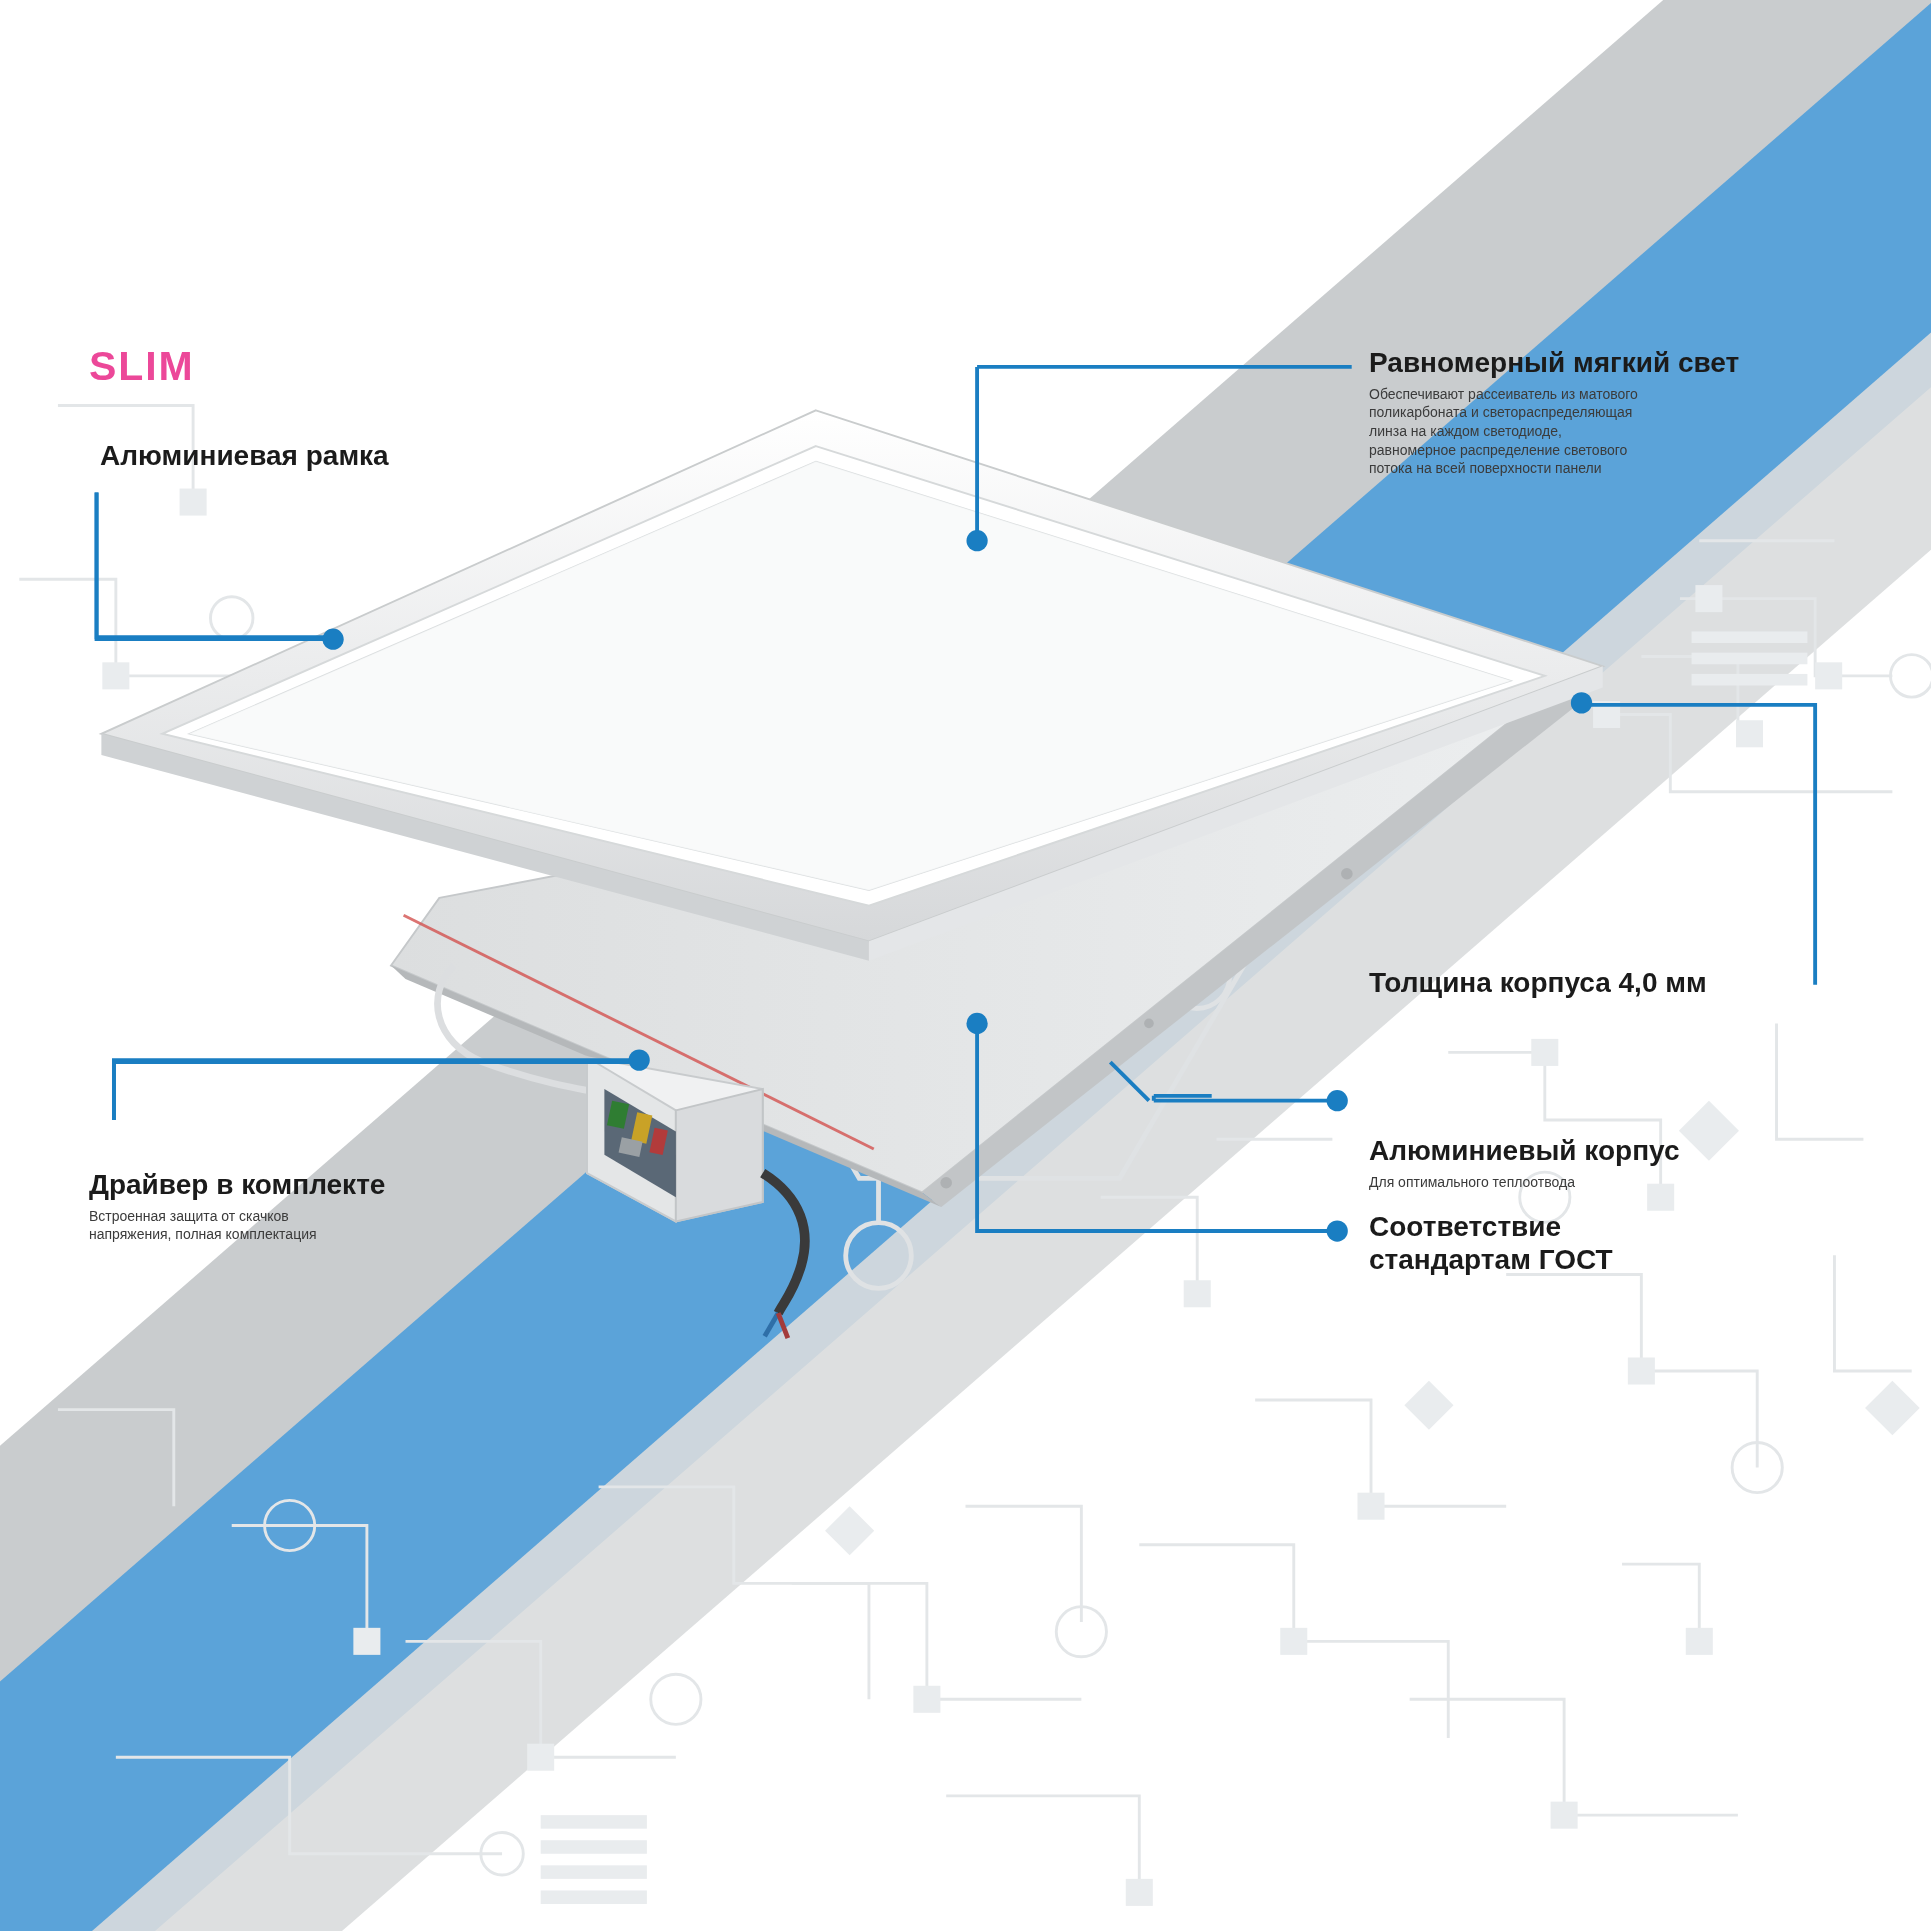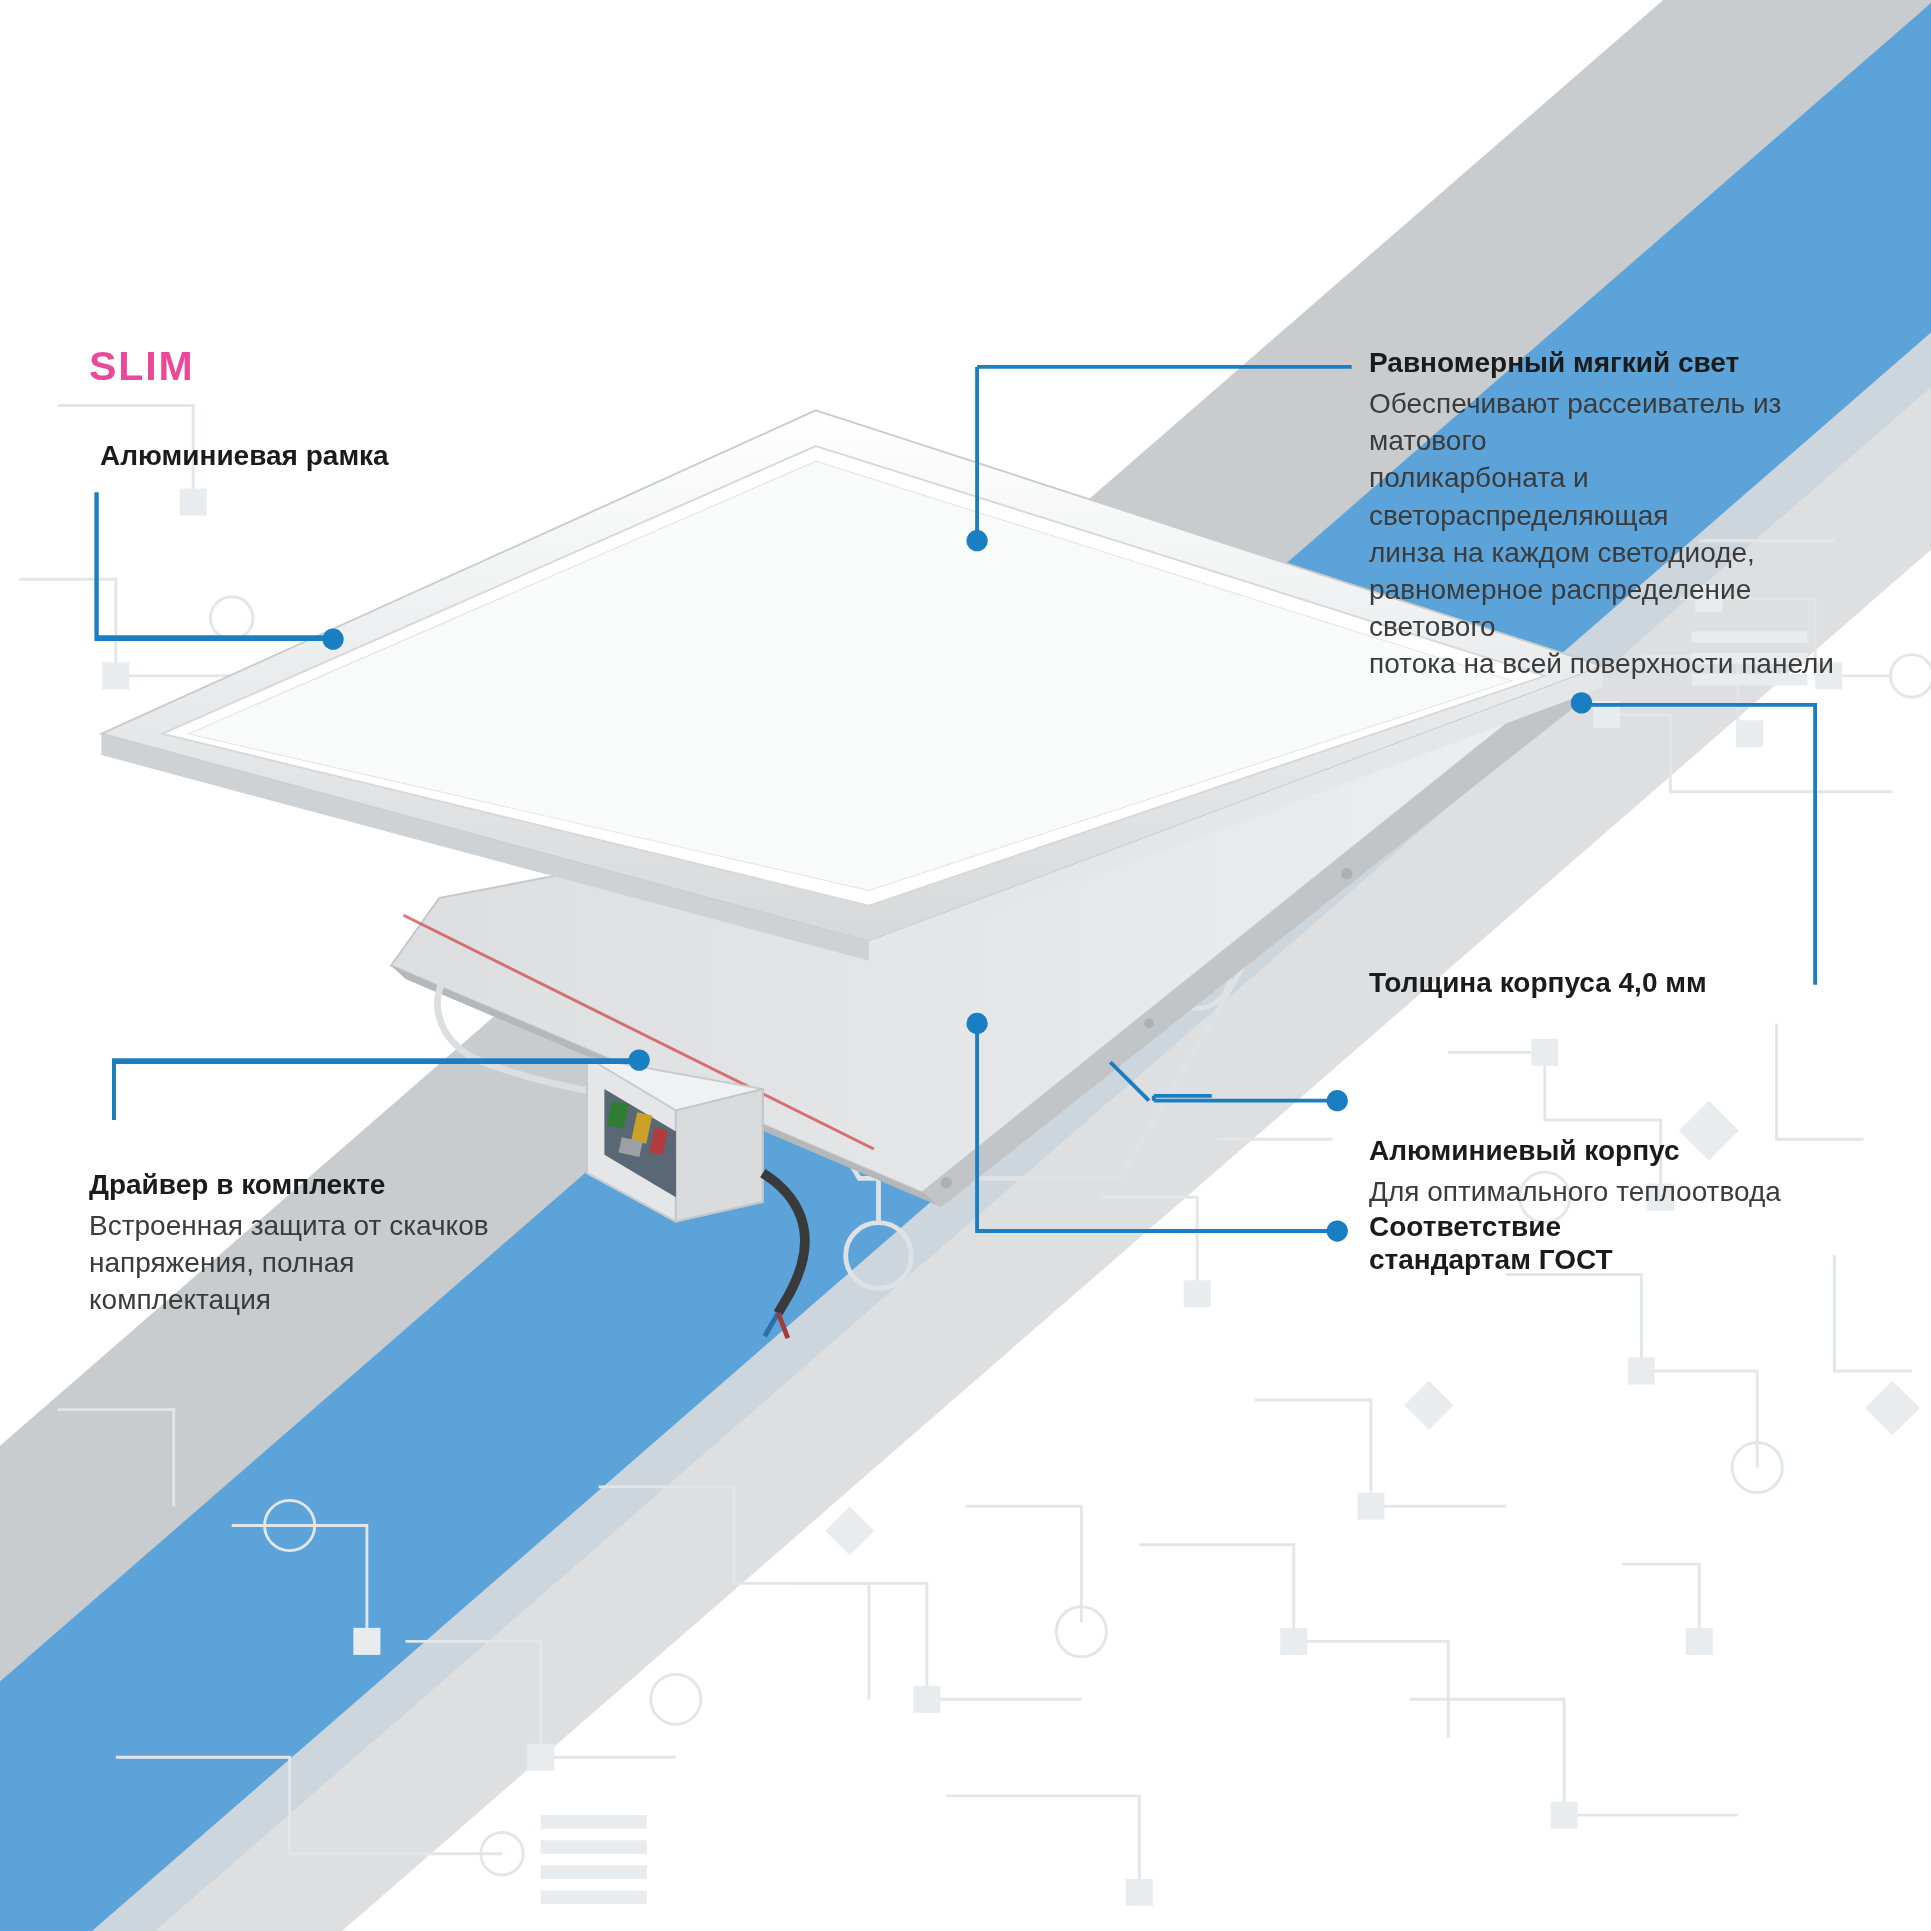--- a/index.html
+++ b/index.html
@@ -64,21 +64,21 @@
   }
   .callout .title {
     font-size: 28px;
     font-weight: bold;
     color: #1b1b1b;
     line-height: 1.18;
     margin: 0 0 5.8px 0;
     white-space: pre-line;
   }
   .callout .desc {
-    font-size: 28px;
+    font-size: 14px;
     color: #3b3b3b;
     line-height: 1.33;
     margin: 0;
     white-space: pre-line;
   }
 
   #callout-frame      { left: 100px;  top: 439px; width: 502px; }
   #callout-light      { left: 1369px; top: 346px; width: 502px; }
   #callout-thickness  { left: 1369px; top: 966px; width: 502px; }
   #callout-body       { left: 1369px; top: 1134px; width: 502px; }

